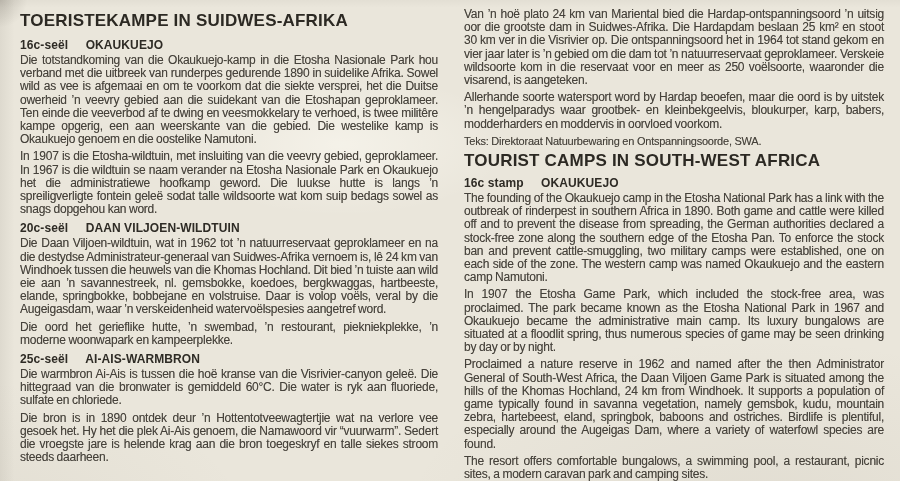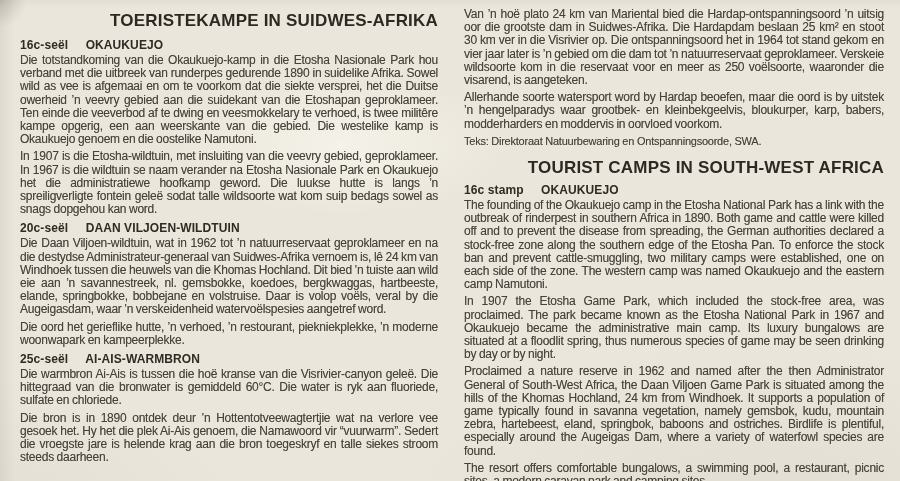--- a/index.html
+++ b/index.html
@@ -15,24 +15,24 @@
       linear-gradient(90deg, rgba(110,105,95,0.10) 0, rgba(110,105,95,0) 1.6%),
       linear-gradient(180deg, rgba(110,105,95,0.06) 0, rgba(110,105,95,0) 1.6%),
       radial-gradient(ellipse 520px 260px at 85% 108%, rgba(120,112,98,0.08), rgba(120,112,98,0) 70%),
       radial-gradient(ellipse 420px 200px at -5% 108%, rgba(120,112,98,0.07), rgba(120,112,98,0) 70%),
       #eae6db;
   }
   .col{position:absolute;top:8px}
   .col-left{left:20px;width:418px}
   .col-right{left:464px;width:420px}
   .doc-title{
-    font-size:17px;font-weight:bold;text-align:right;color:#2c2923;
+    font-size:17px;font-weight:bold;text-align:left;color:#2c2923;
     margin:3px 0 7px;letter-spacing:0.2px;line-height:20px;
   }
-  .doc-title.en{margin:10px 0 5px}
+  .doc-title.en{margin:3px 0 5px}
   .sec-head{
     font-size:12px;font-weight:bold;color:#2e2b25;
     margin:5px 0 2px;letter-spacing:0.1px;line-height:14px;
   }
   .sec-head.first{margin-top:3px}
   .sec-head .stamp{margin-right:14px}
   .para{
     font-size:12px;line-height:13.2px;text-align:justify;color:#46423b;
     margin:0 0 4px;letter-spacing:-0.24px;word-spacing:-0.4px;
     text-shadow:0 0 0.3px rgba(70,66,59,0.45);
@@ -59,21 +59,21 @@
       <p class="para">Die totstandkoming van die Okaukuejo-kamp in die Etosha Nasionale Park hou verband met die uitbreek van runderpes gedurende 1890 in suidelike Afrika. Sowel wild as vee is afgemaai en om te voorkom dat die siekte versprei, het die Duitse owerheid ’n veevry gebied aan die suidekant van die Etoshapan geproklameer. Ten einde die veeverbod af te dwing en veesmokkelary te verhoed, is twee militêre kampe opgerig, een aan weerskante van die gebied. Die westelike kamp is Okaukuejo genoem en die oostelike Namutoni.</p>
       <p class="para">In 1907 is die Etosha-wildtuin, met insluiting van die veevry gebied, geproklameer. In 1967 is die wildtuin se naam verander na Etosha Nasionale Park en Okaukuejo het die administratiewe hoofkamp geword. Die luukse hutte is langs ’n spreiligverligte fontein geleë sodat talle wildsoorte wat kom suip bedags sowel as snags dopgehou kan word.</p>
     </section>
 
     <section>
       <h2 class="sec-head">
         <span class="stamp">20c-seël</span>
         <span class="sec-name">DAAN VILJOEN-WILDTUIN</span>
       </h2>
       <p class="para">Die Daan Viljoen-wildtuin, wat in 1962 tot ’n natuurreservaat geproklameer en na die destydse Administrateur-generaal van Suidwes-Afrika vernoem is, lê 24 km van Windhoek tussen die heuwels van die Khomas Hochland. Dit bied ’n tuiste aan wild eie aan ’n savannestreek, nl. gemsbokke, koedoes, bergkwaggas, hartbeeste, elande, springbokke, bobbejane en volstruise. Daar is volop voëls, veral by die Augeigasdam, waar ’n verskeidenheid watervoëlspesies aangetref word.</p>
-      <p class="para">Die oord het gerieflike hutte, ’n verhoed, ’n restourant, piekniekplekke, ’n moderne woonwapark en kampeerplekke.</p>
+      <p class="para">Die oord het gerieflike hutte, ’n swembad, ’n restourant, piekniekplekke, ’n moderne woonwapark en kampeerplekke.</p>
     </section>
 
     <section>
       <h2 class="sec-head">
         <span class="stamp">25c-seël</span>
         <span class="sec-name">AI-AIS-WARMBRON</span>
       </h2>
       <p class="para">Die warmbron Ai-Ais is tussen die hoë kranse van die Visrivier-canyon geleë. Die hittegraad van die bronwater is gemiddeld 60°C. Die water is ryk aan fluoriede, sulfate en chloriede.</p>
       <p class="para">Die bron is in 1890 ontdek deur ’n Hottentotveewagtertjie wat na verlore vee gesoek het. Hy het die plek Ai-Ais genoem, die Namawoord vir “vuurwarm”. Sedert die vroegste jare is helende krag aan die bron toegeskryf en talle siekes stroom steeds daarheen.</p>
     </section>

